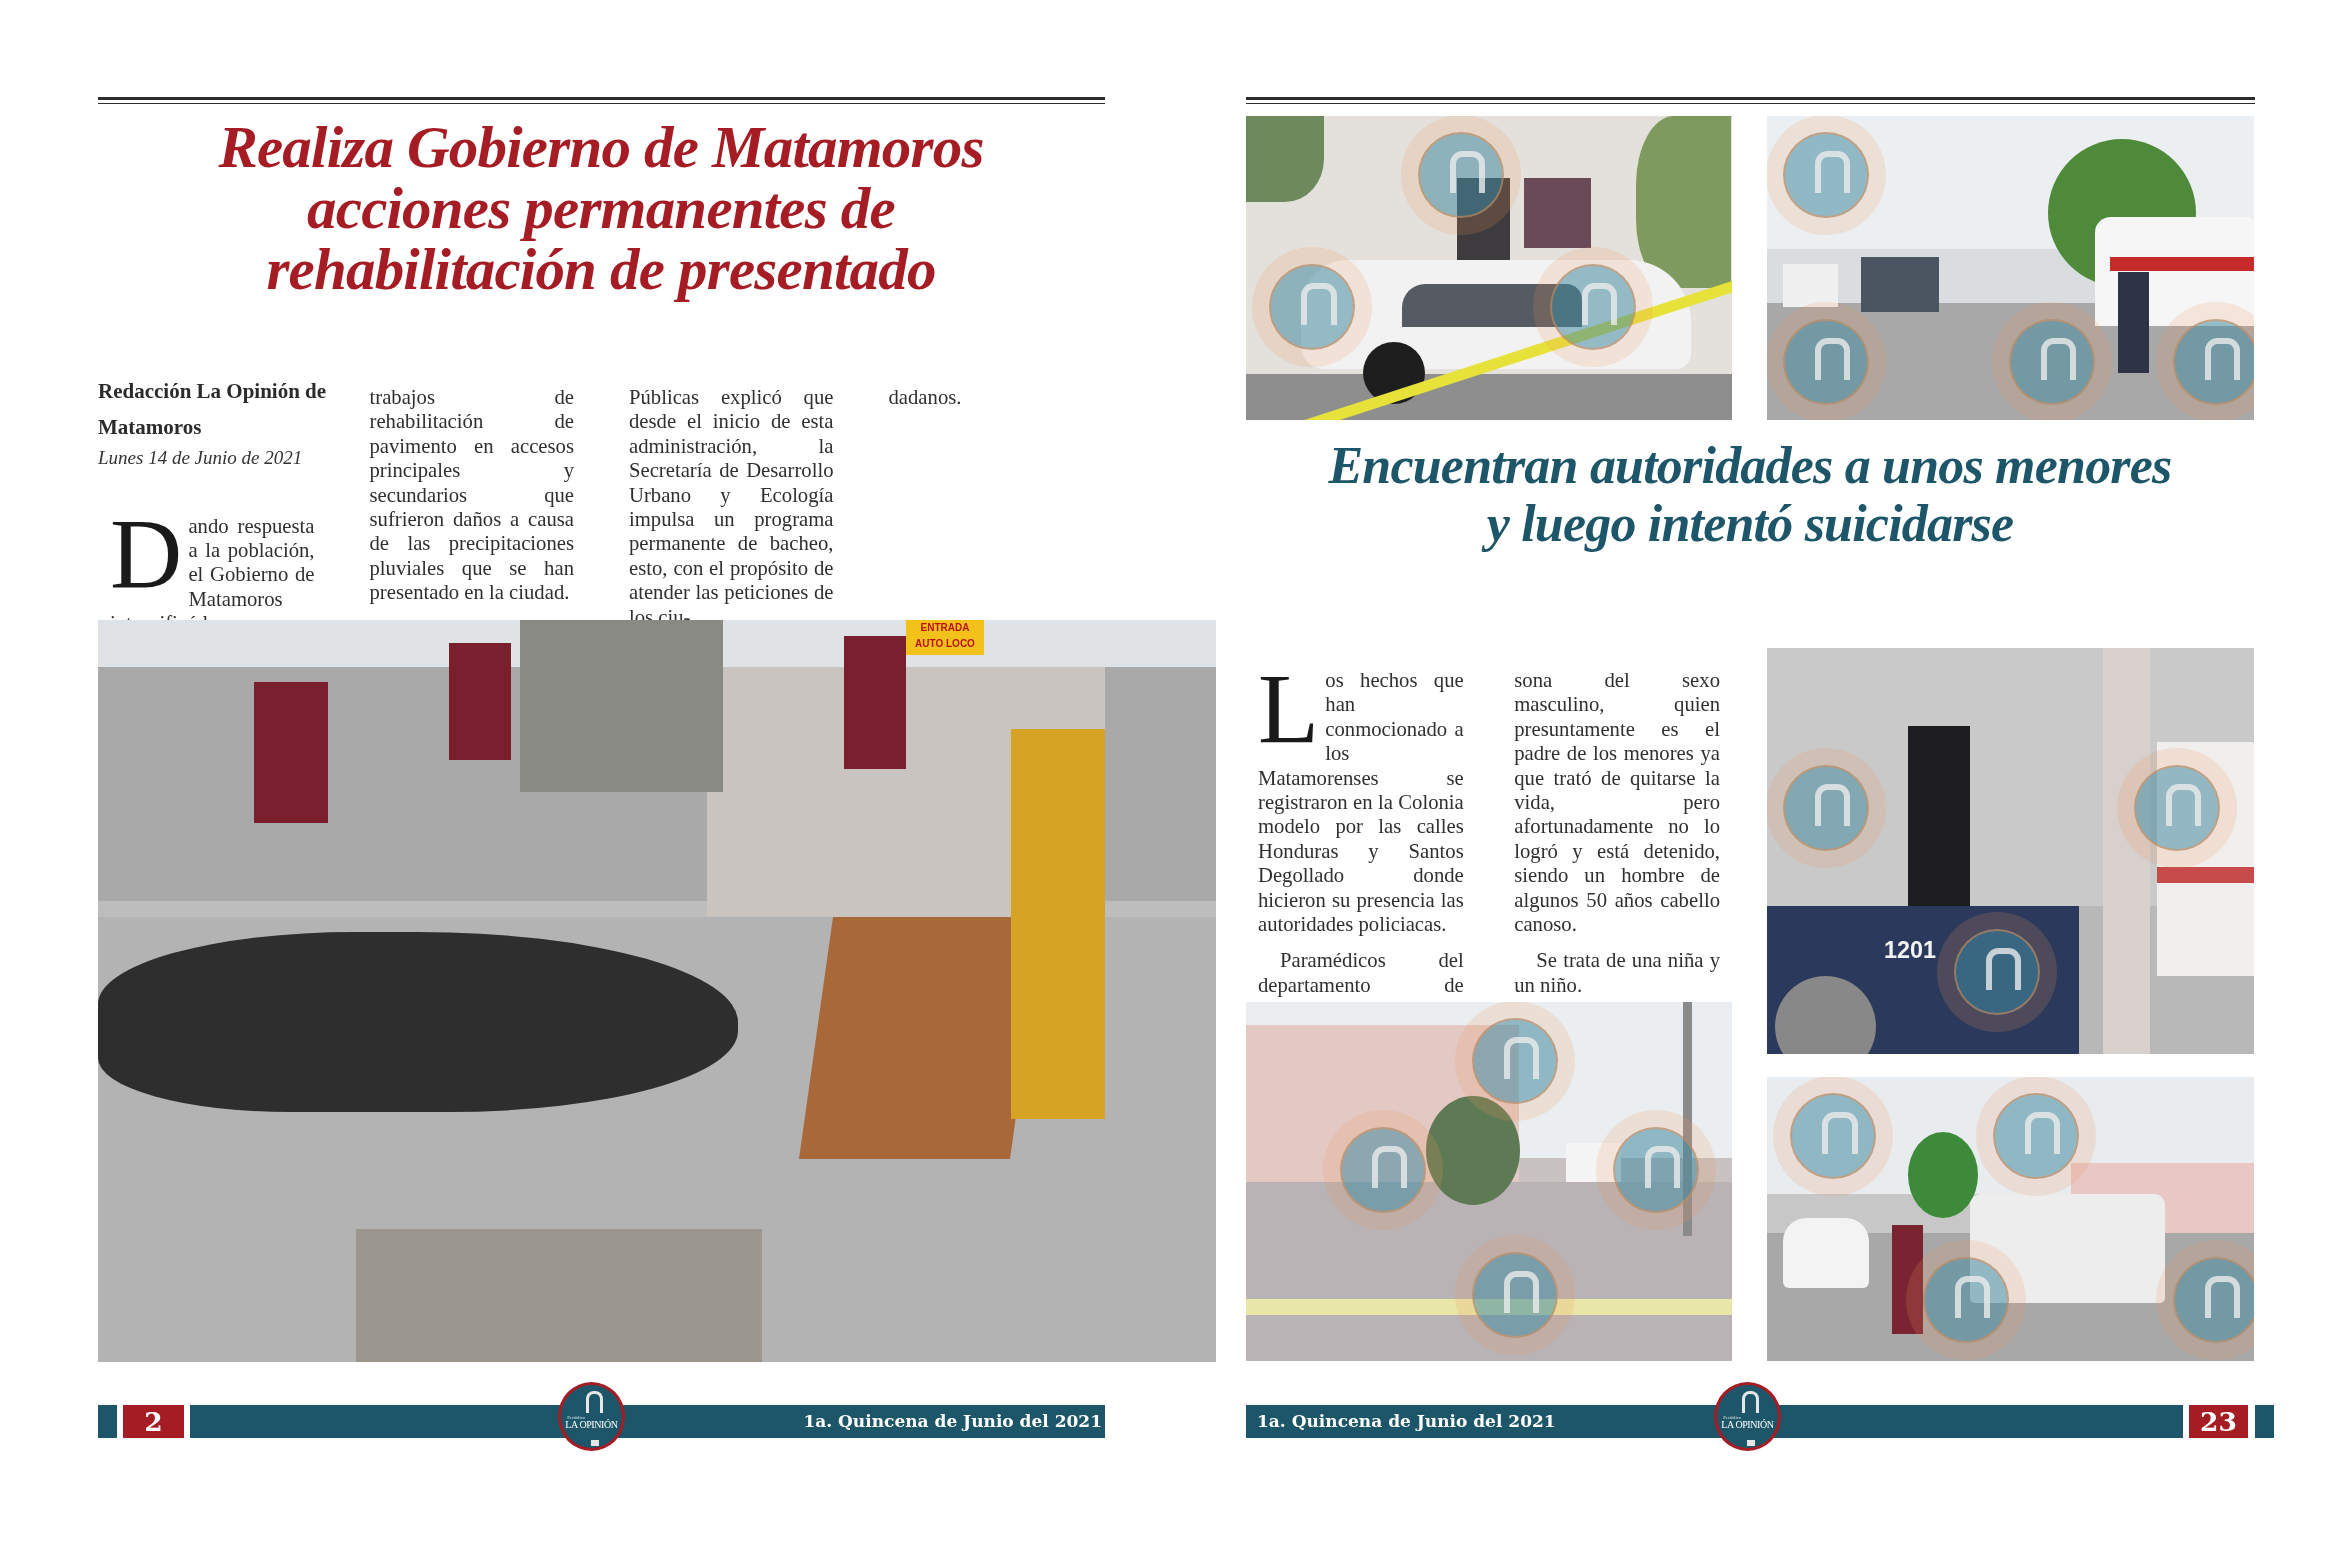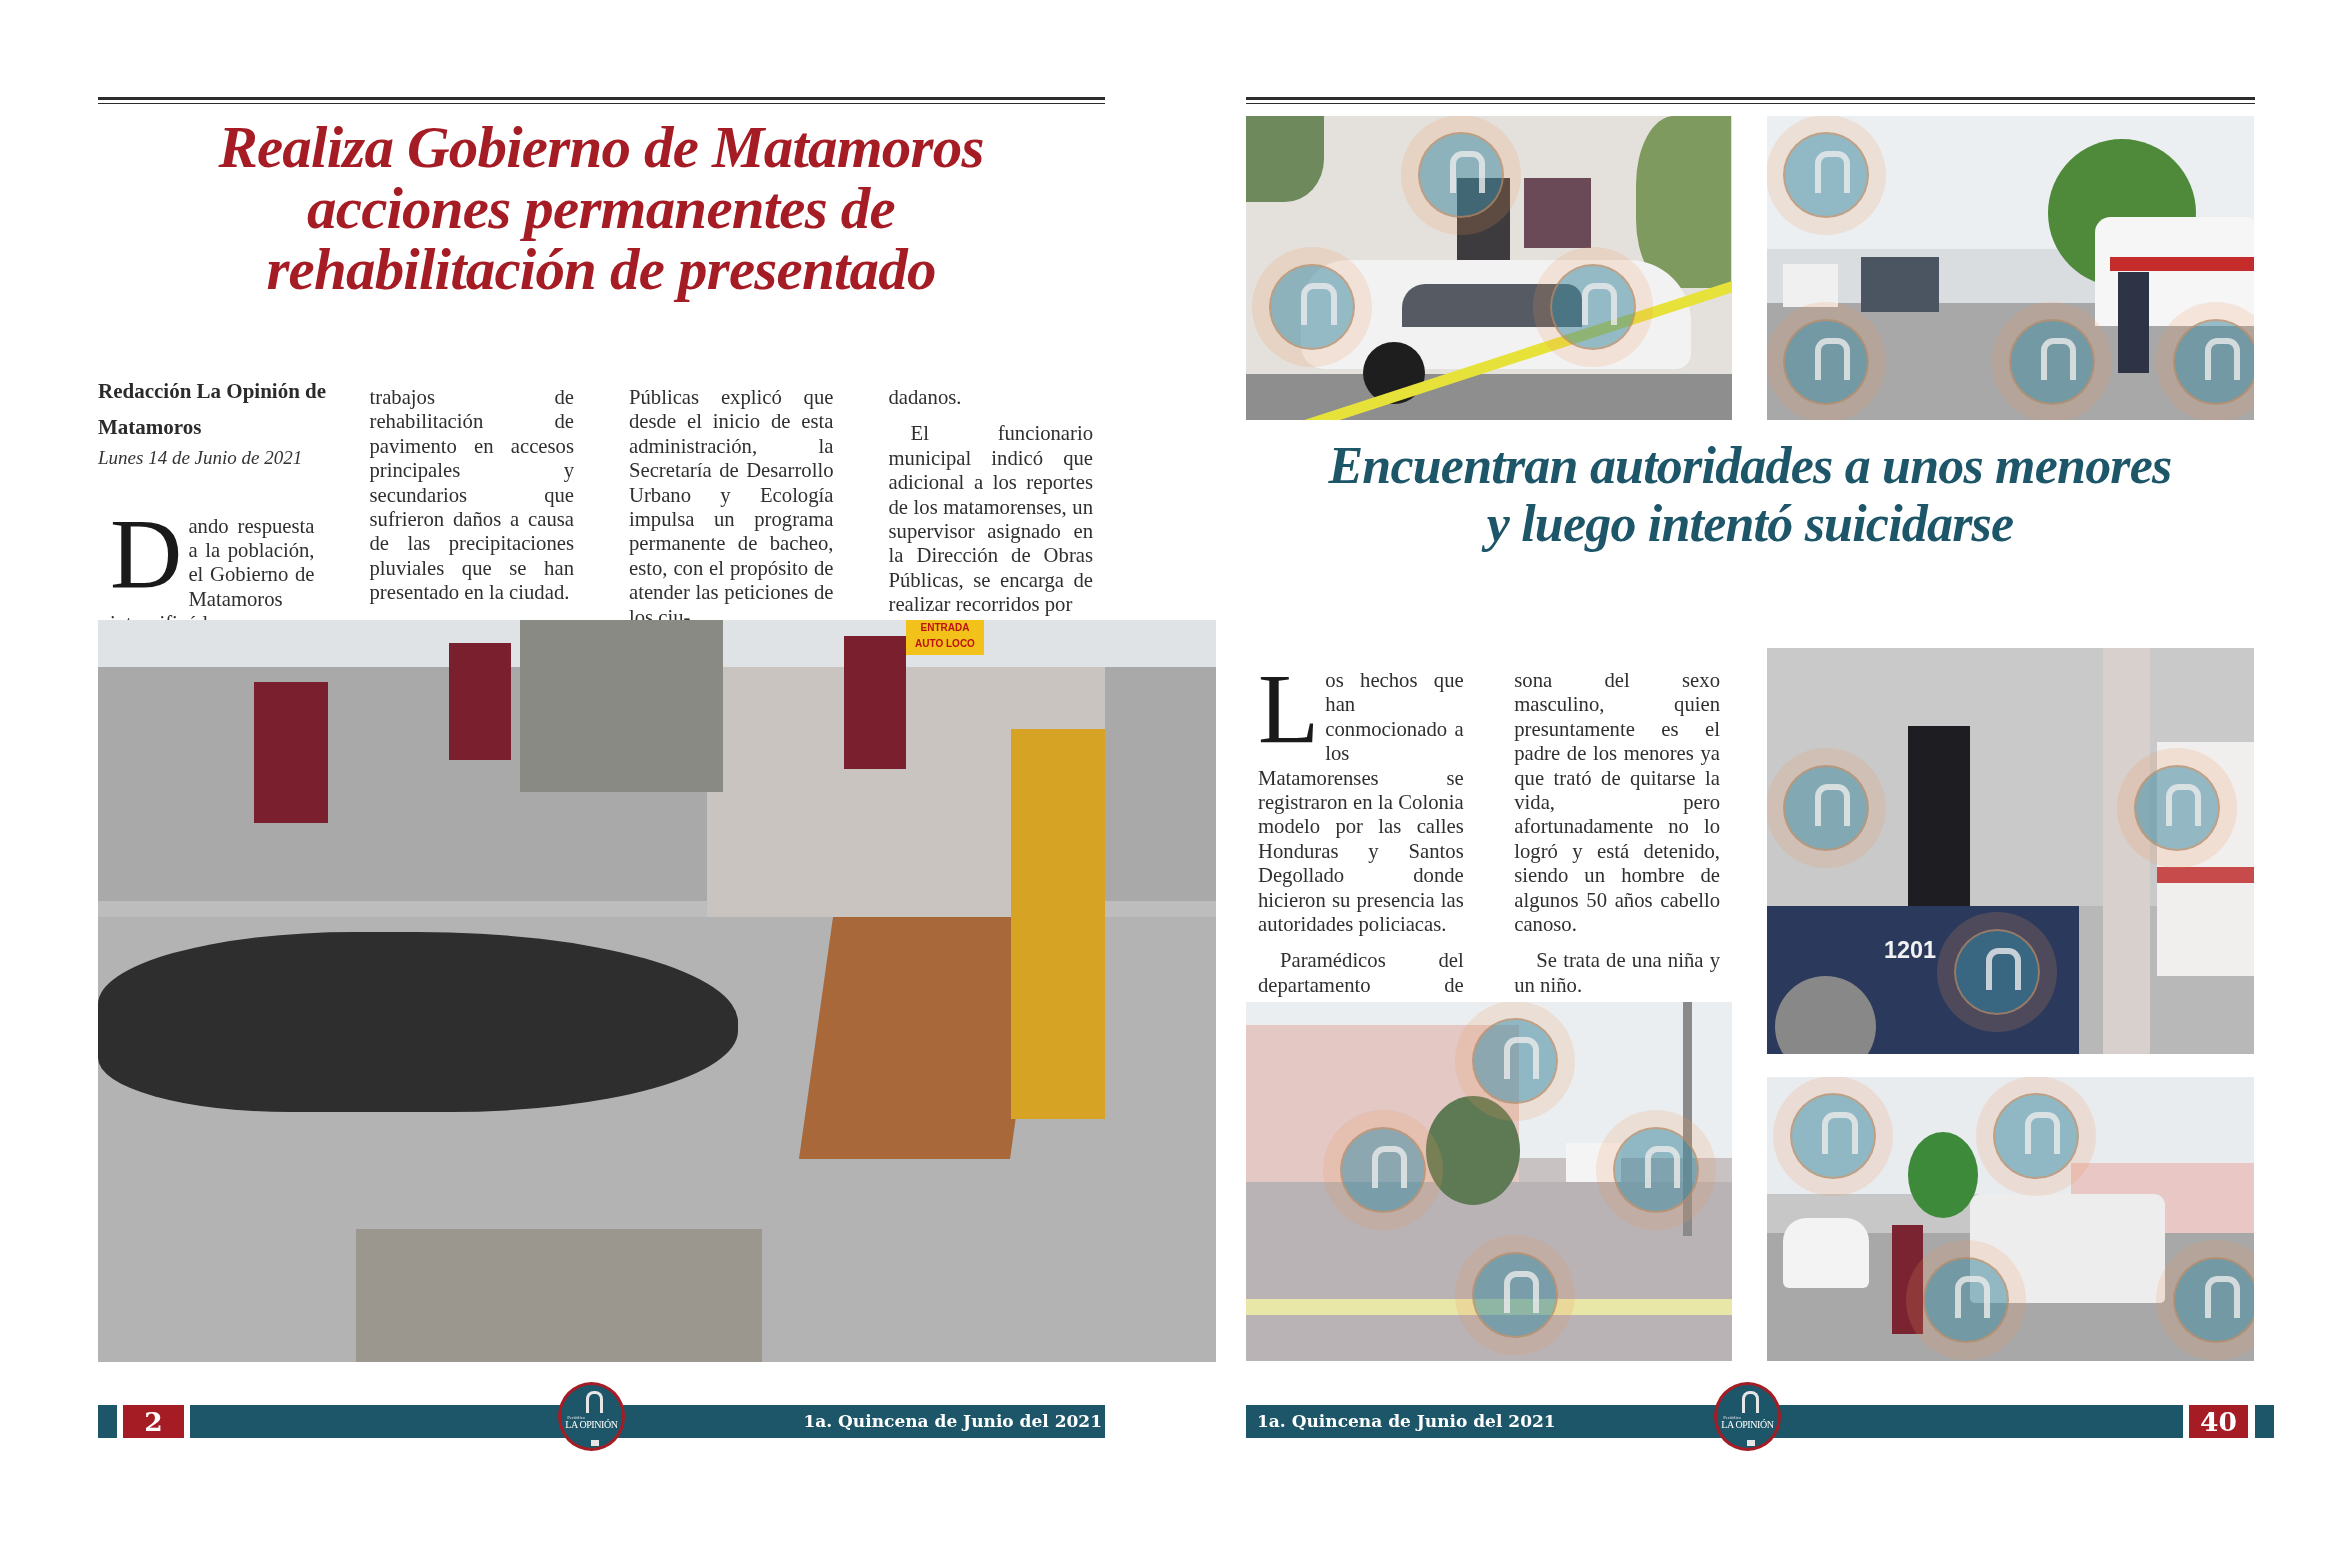--- a/index.html
+++ b/index.html
@@ -87,21 +87,20 @@
     </div>
     <div class="col">
       <p>trabajos de rehabilitación de pavimento en accesos principales y secundarios que sufrieron daños a causa de las precipitaciones pluviales que se han presentado en la ciudad.</p>
       <p class="indent">El Director de Obras</p>
     </div>
     <div class="col">
       <p>Públicas explicó que desde el inicio de esta administración, la Secretaría de Desarrollo Urbano y Ecología impulsa un programa permanente de bacheo, esto, con el propósito de atender las peticiones de los ciu-</p>
     </div>
     <div class="col">
       <p>dadanos.</p>
-      <p class="indent">El funcionario municipal indicó que adicional a los reportes de los matamorenses, un supervisor asignado en la Dirección de Obras Públicas, se encarga de realizar recorridos por</p>
     </div>
   </div>
 
   <div class="photo" style="left:98px; top:620px; width:1118px; height:742px; background:#bdbdbd;">
     <div class="layer" style="left:0; top:0; width:100%; height:55px; background:#dfe3e6;"></div>
     <div class="layer" style="left:0; top:47px; width:100%; height:234px; background:#a9a9a9;"></div>
     <div class="layer" style="left:609px; top:47px; width:398px; height:273px; background:#c9c4bf;"></div>
     <div class="layer" style="left:0; top:297px; width:100%; height:445px; background:#b3b3b3;"></div>
     <div class="layer" style="left:0; top:312px; width:640px; height:180px; background:#2e2e2e; border-radius:40% 50% 45% 30%;"></div>
     <div class="layer" style="left:422px; top:0; width:203px; height:172px; background:#8a8a84;"></div>
@@ -219,21 +218,21 @@
     <div class="layer" style="left:15.6px; top:141px; width:86px; height:70px; background:#f3f3f3; border-radius:23.4px 23.4px 6.2px 6.2px;"></div>
     <div class="layer" style="left:125px; top:148px; width:31px; height:109px; background:#7a2432;"></div>
     <div class="watermark" style="left:23.4px; top:15.6px;"></div>
     <div class="watermark" style="left:226px; top:15.6px;"></div>
     <div class="watermark" style="left:156px; top:180px;"></div>
     <div class="watermark" style="left:406px; top:180px;"></div>
   </div>
 
   <div class="footer-bar" style="left:75px; width:937px;"></div>
   <div class="footer-date" style="left:86px;">1a. Quincena de Junio del 2021</div>
-  <div class="page-num" style="left:1018px; width:59px;">40</div>
+  <div class="page-num" style="left:1018px; width:59px;">23</div>
   <div class="footer-bar" style="left:1084px; width:19px;"></div>
   <div class="logo" style="left:543px;">
     <span class="arch"></span>
     <span class="small">Periódico</span>
     <span class="name">LA OPINIÓN</span>
     <span class="emblem"></span>
   </div>
 </div>
 
 

